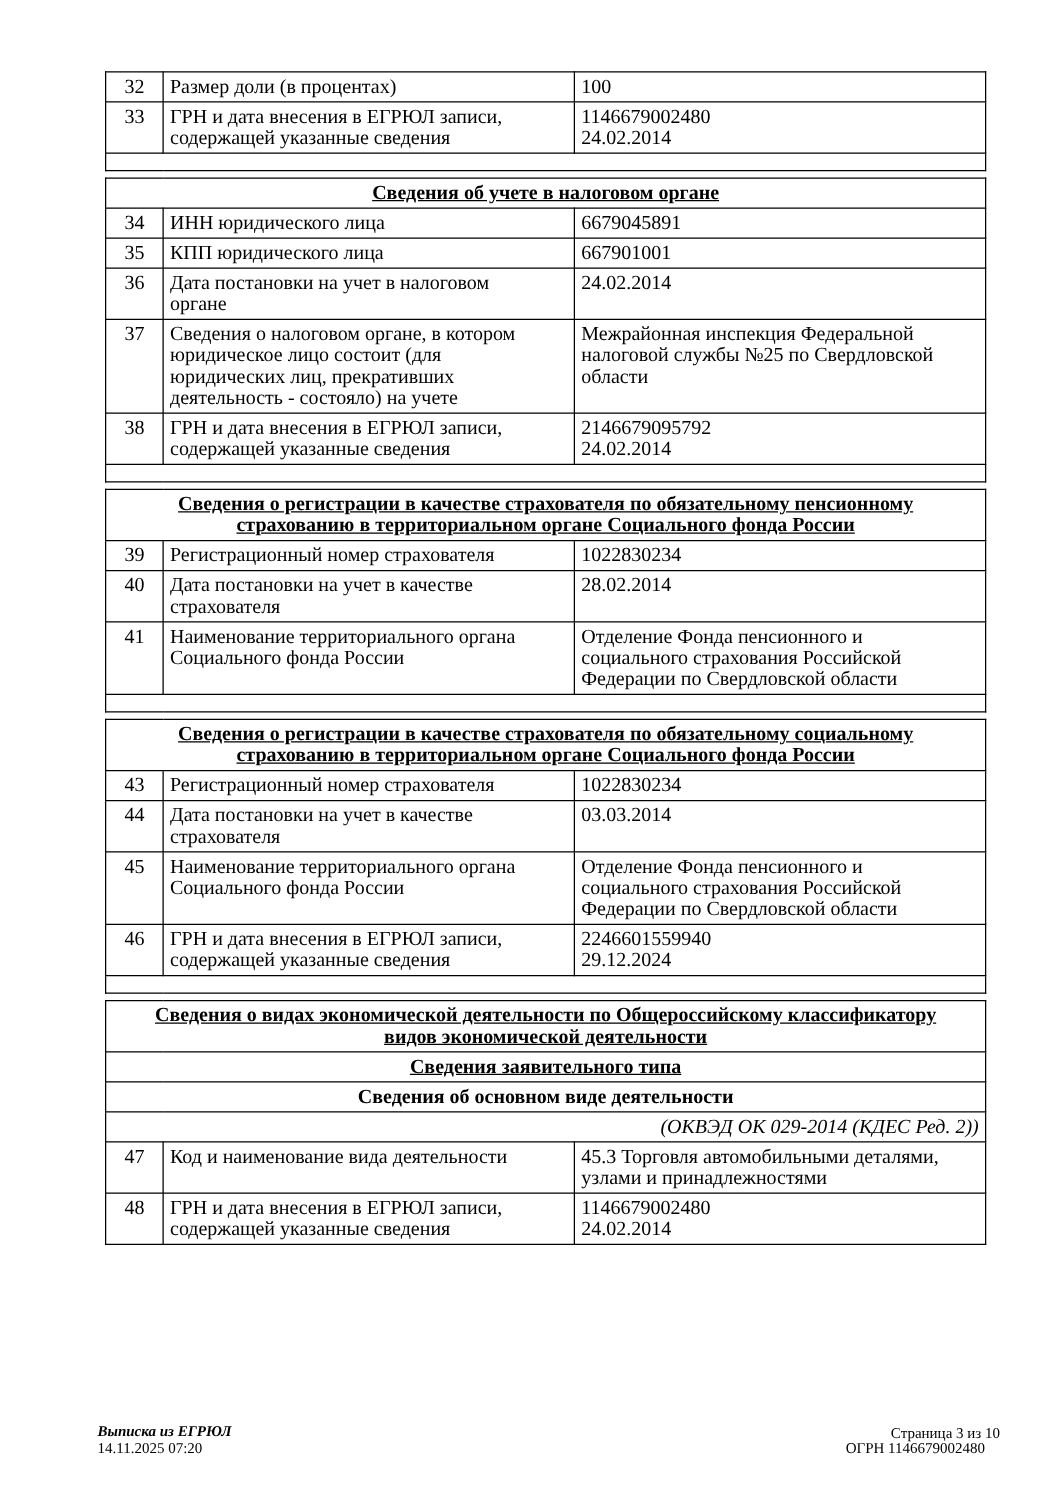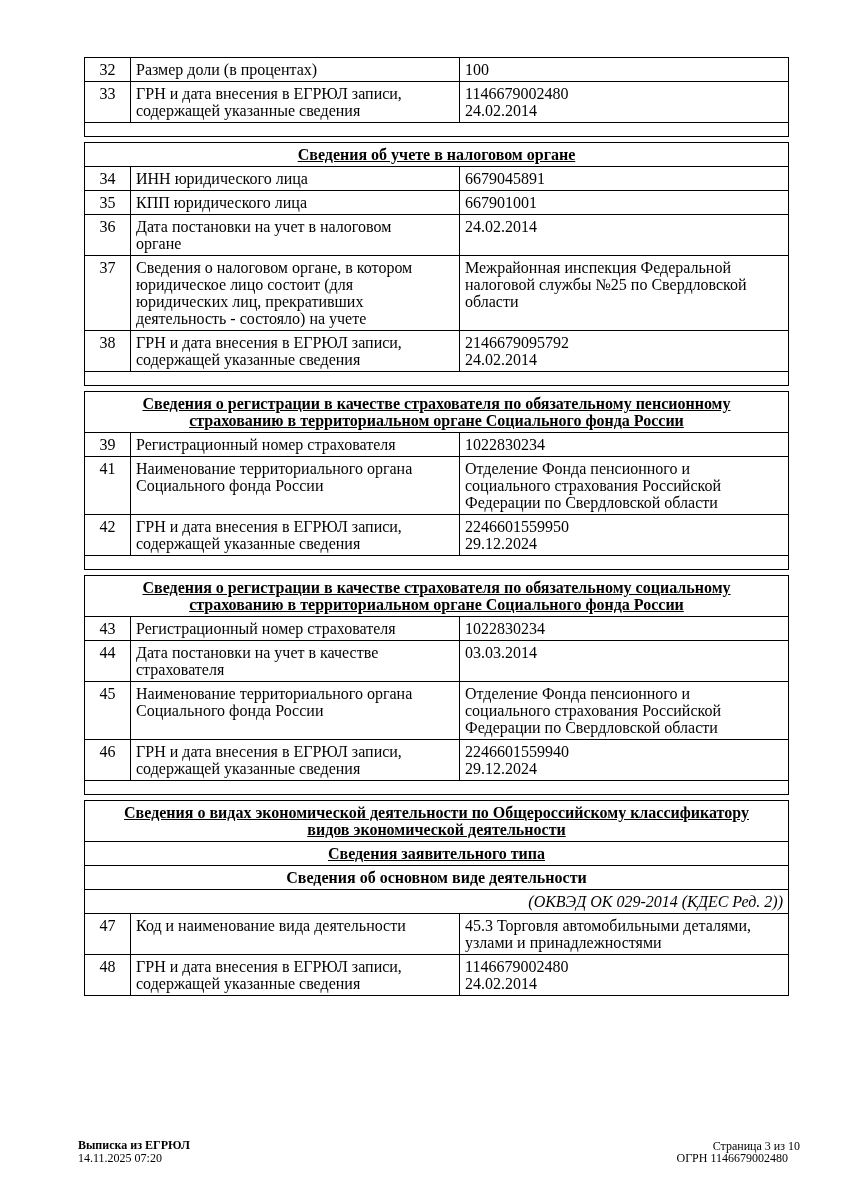--- a/index.html
+++ b/index.html
@@ -50,21 +50,21 @@
   td.title-i  { font-weight: normal; font-style: italic; text-align: right; }
   tr.spacer td { height: 13px; padding: 0; }
   .footer {
     position: absolute;
     left: 0; top: 1139px;
     width: 848px;
     font-size: 12px;
     line-height: 12.5px;
   }
   .footer-left { position: absolute; left: 78px; top: 0; }
-  .footer-left .f-title { font-weight: bold; }
+  .footer-left .f-title { font-weight: bold; font-style: italic; }
   .footer-center {
     position: absolute; left: 84px; top: 12.5px;
     width: 704px; text-align: right;
   }
   .footer-right { position: absolute; right: 48px; top: 1px; }
 </style>
 </head>
 <body>
 
 <div class="page">
@@ -154,33 +154,32 @@
           <tr>
         <td class="title" colspan="3">Сведения о регистрации в качестве страхователя по обязательному пенсионному
 страхованию в территориальном органе Социального фонда России</td>
       </tr>
       <tr>
         <td class="num">39</td>
         <td>Регистрационный номер страхователя</td>
         <td>1022830234</td>
       </tr>
       <tr>
+        <td class="num">40</td>
+        <td>Дата постановки на учет в качестве
+страхователя</td>
+        <td>28.02.2014</td>
+      </tr>
+      <tr>
         <td class="num">41</td>
         <td>Наименование территориального органа
 Социального фонда России</td>
         <td>Отделение Фонда пенсионного и
 социального страхования Российской
 Федерации по Свердловской области</td>
-      </tr>
-      <tr>
-        <td class="num">42</td>
-        <td>ГРН и дата внесения в ЕГРЮЛ записи,
-содержащей указанные сведения</td>
-        <td>2246601559950
-29.12.2024</td>
       </tr>
       <tr class="spacer">
             <td colspan="3"></td>
           </tr>
     </tbody>
       </table>
 
     <table class="sec">
       <colgroup>
           <col class="c1">

